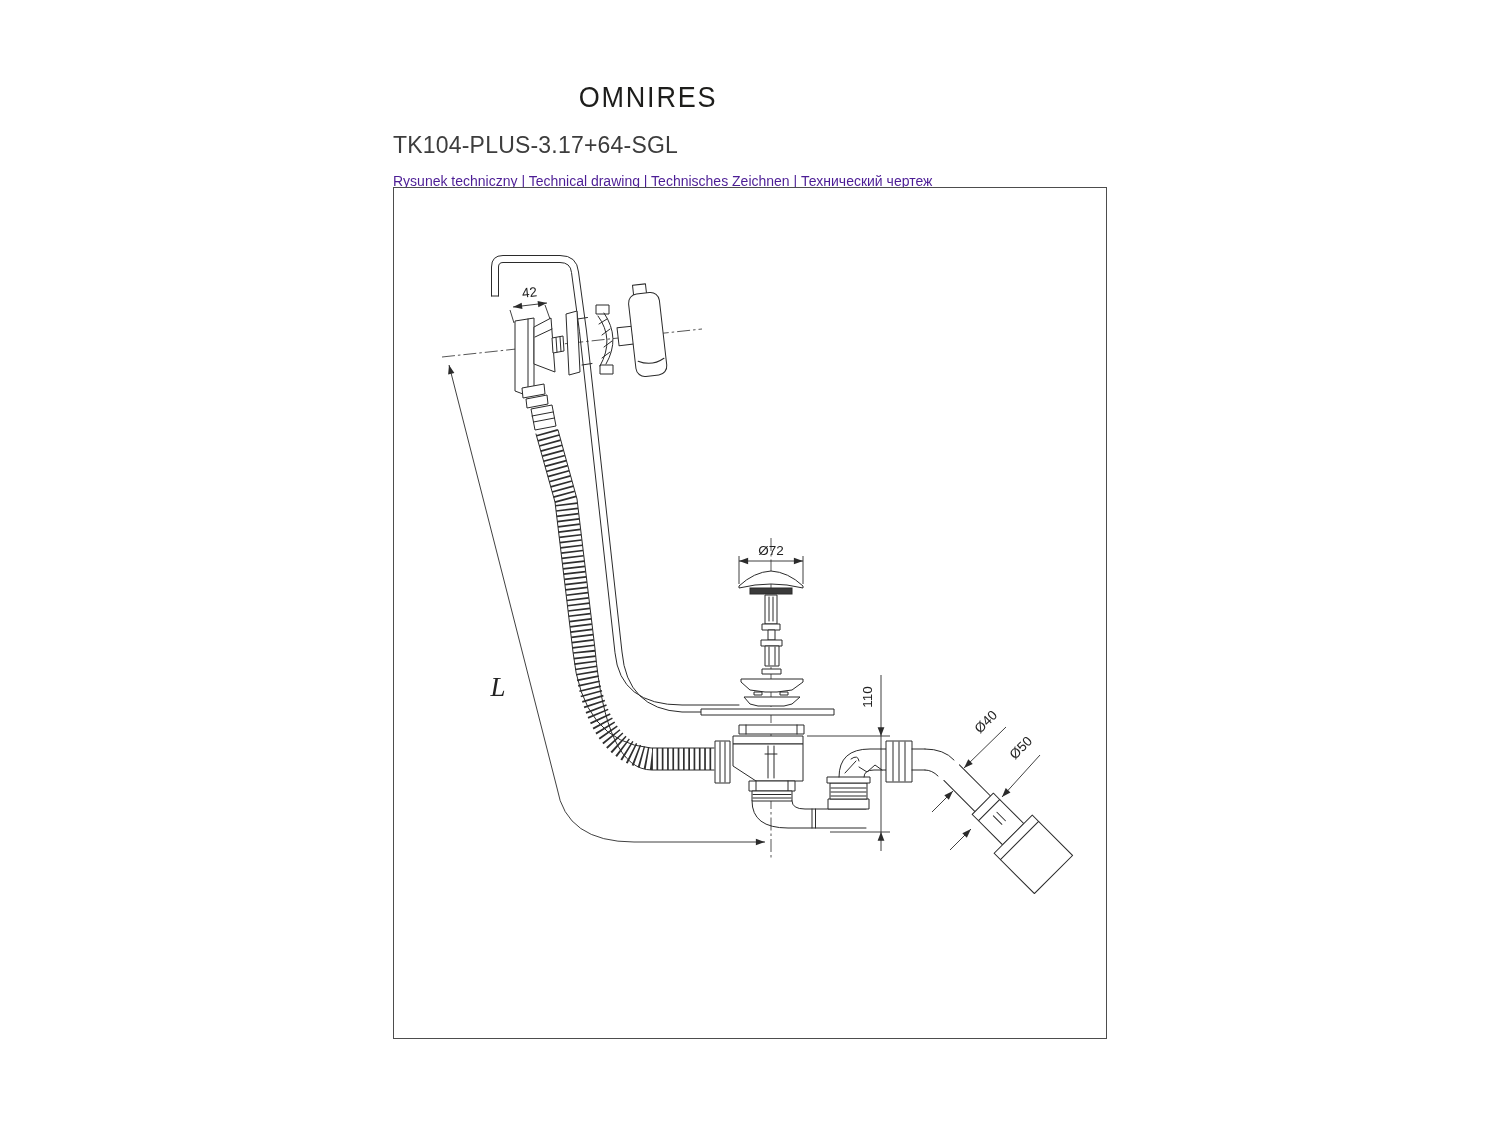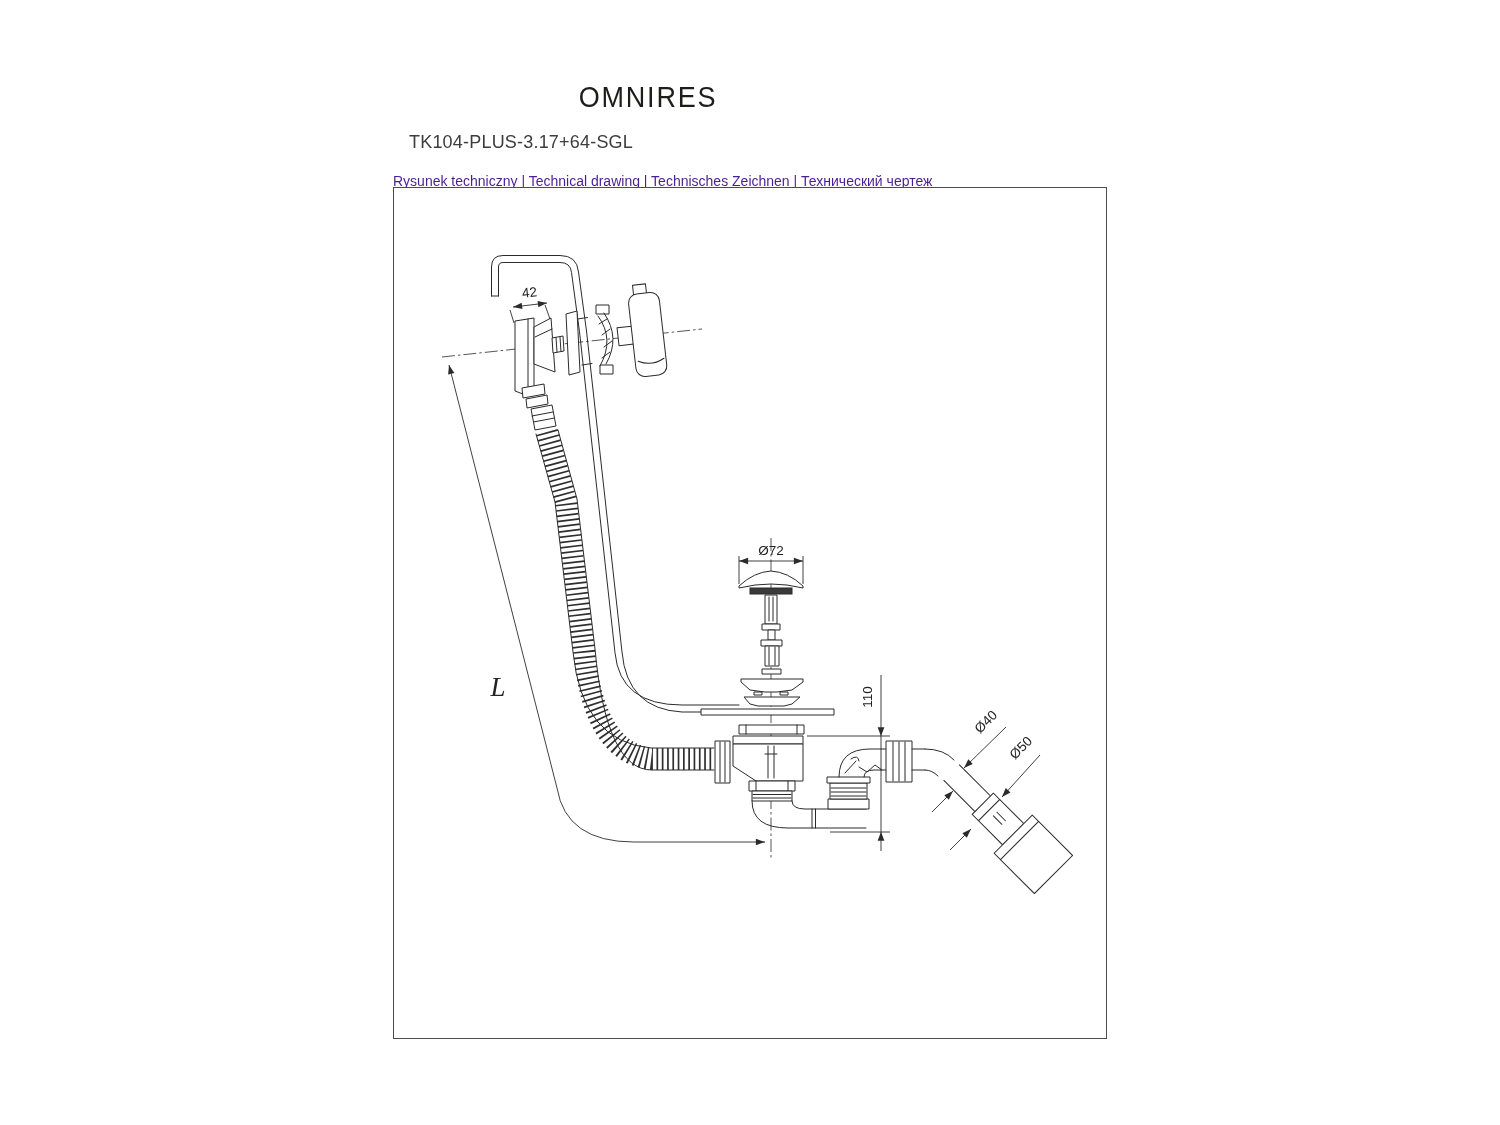--- a/index.html
+++ b/index.html
@@ -11,22 +11,22 @@
     overflow:hidden;
   }
   .logo{
     position:absolute;left:0;top:80px;width:100%;
     text-align:center;
     font-size:30px;letter-spacing:2px;color:#1d1d1b;
     transform:scaleX(0.9);
     font-weight:400;
   }
   .product-code{
-    position:absolute;left:409px;top:132px;
-    font-size:18px;color:#3d3d3d;letter-spacing:0.2px;
+    position:absolute;left:393px;top:132px;
+    font-size:23px;color:#3d3d3d;letter-spacing:0.2px;
   }
   .subtitle{
     position:absolute;left:393px;top:173px;
     font-size:14px;color:#4c1d95;
   }
   .drawing-frame{
     position:absolute;left:393px;top:187px;
     width:712px;height:850px;
     border:1px solid #4d4d4d;
     box-sizing:content-box;

